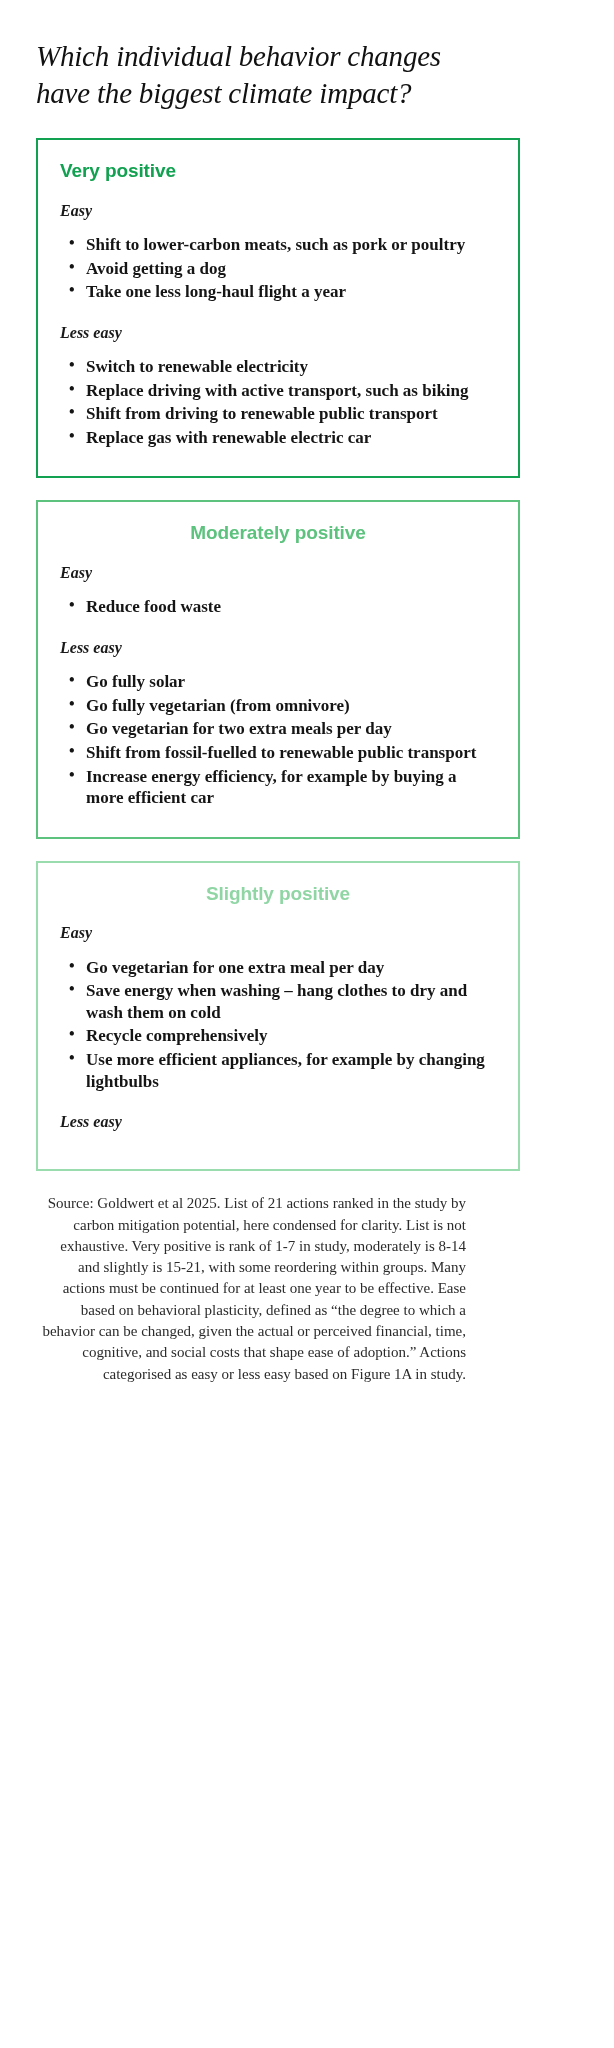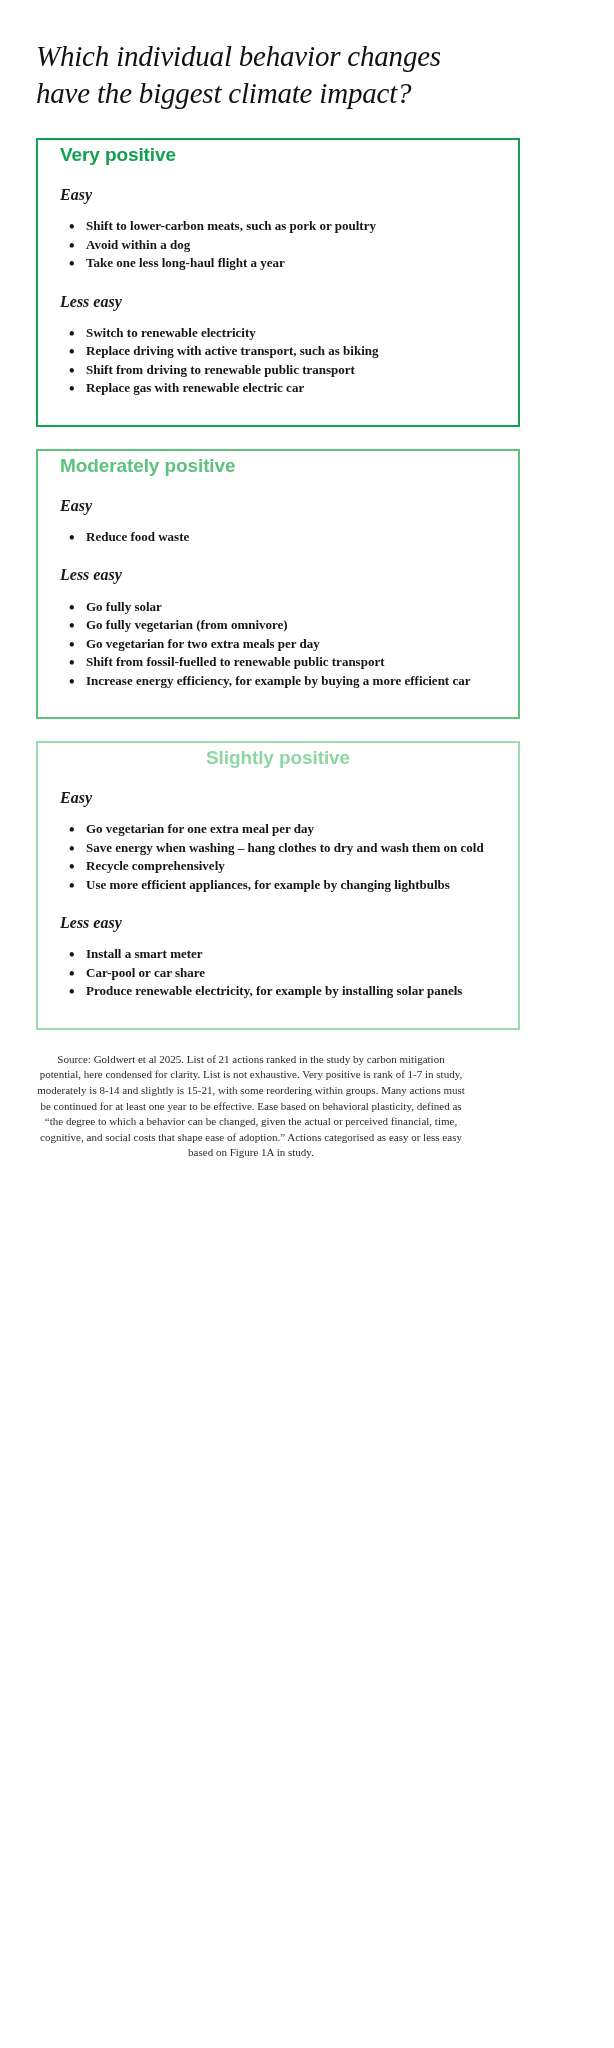--- a/index.html
+++ b/index.html
@@ -32,36 +32,36 @@
     letter-spacing: -0.2px;
     max-width: 430px;
   }
   .cards {
     margin-top: 26px;
   }
   .card {
     box-sizing: border-box;
     border: 2px solid #12A150;
     background: #ffffff;
-    padding: 4px 22px 24px 22px;
+    padding: 20px 22px 24px 22px;
     margin-bottom: 22px;
   }
   .card.level-2 { border-color: #5CC27D; }
   .card.level-3 { border-color: #9BDCAE; }
 
   .card-title {
     font-family: "Liberation Sans", sans-serif;
     font-weight: 700;
     font-size: 19px;
     line-height: 1.2;
     color: #12A150;
     margin: 0 0 18px 0;
     letter-spacing: -0.1px;
   }
-  .card.level-2 .card-title { color: #5CC27D; }
+  .card.level-2 .card-title { color: #5CC27D; text-align: center; }
   .card.level-3 .card-title { color: #8FD6A4; text-align: center; }
 
   .group {
     margin: 0 0 4px 0;
     font-weight: bold;
   }
   .group + .group {
     margin-top: 20px;
   }
   .group-label {
@@ -73,62 +73,62 @@
     margin: 0 0 14px 0;
   }
   ul.items {
     list-style: none;
     margin: 0;
     padding: 0 0 0 4px;
   }
   ul.items li {
     position: relative;
     font-family: "Liberation Serif", serif;
-    font-size: 13px;
+    font-size: 17px;
     line-height: 1.27;
     color: #151515;
     padding-left: 22px;
     margin-bottom: 2px;
   }
   ul.items li::before {
     content: "\2022";
     position: absolute;
     left: 5px;
     top: -1px;
     font-size: 16px;
     color: #151515;
   }
 
   .footnote {
     font-family: "Liberation Serif", serif;
-    font-size: 11px;
+    font-size: 15px;
     line-height: 1.42;
     color: #2b2b2b;
     margin: 14px 0 0 0;
     max-width: 430px;
-    text-align: center;
+    text-align: right;
   }
 </style>
 </head>
 <body>
 
 <div class="page">
 
   <h1 class="headline">Which individual behavior changes have the biggest climate impact?</h1>
 
   <div class="cards">
 
     <section class="card level-1">
       <h2 class="card-title">Very positive</h2>
 
       <div class="group">
         <div class="group-label">Easy</div>
         <ul class="items">
           <li>Shift to lower-carbon meats, such as pork or poultry</li>
-          <li>Avoid within a dog</li>
+          <li>Avoid getting a dog</li>
           <li>Take one less long-haul flight a year</li>
         </ul>
       </div>
 
       <div class="group">
         <div class="group-label">Less easy</div>
         <ul class="items">
           <li>Switch to renewable electricity</li>
           <li>Replace driving with active transport, such as biking</li>
           <li>Shift from driving to renewable public transport</li>
@@ -167,25 +167,20 @@
         <ul class="items">
           <li>Go vegetarian for one extra meal per day</li>
           <li>Save energy when washing – hang clothes to dry and wash them on cold</li>
           <li>Recycle comprehensively</li>
           <li>Use more efficient appliances, for example by changing lightbulbs</li>
         </ul>
       </div>
 
       <div class="group">
         <div class="group-label">Less easy</div>
-        <ul class="items">
-          <li>Install a smart meter</li>
-          <li>Car-pool or car share</li>
-          <li>Produce renewable electricity, for example by installing solar panels</li>
-        </ul>
       </div>
     </section>
 
   </div>
 
   <p class="footnote">Source: Goldwert et al 2025. List of 21 actions ranked in the study by carbon mitigation potential, here condensed for clarity. List is not exhaustive. Very positive is rank of 1-7 in study, moderately is 8-14 and slightly is 15-21, with some reordering within groups. Many actions must be continued for at least one year to be effective. Ease based on behavioral plasticity,  defined as “the degree to which a behavior can be changed, given the actual or perceived financial, time, cognitive, and social costs that shape ease of adoption.” Actions categorised as easy or less easy based on Figure 1A in study.</p>
 
 </div>
 
 </body></html>

